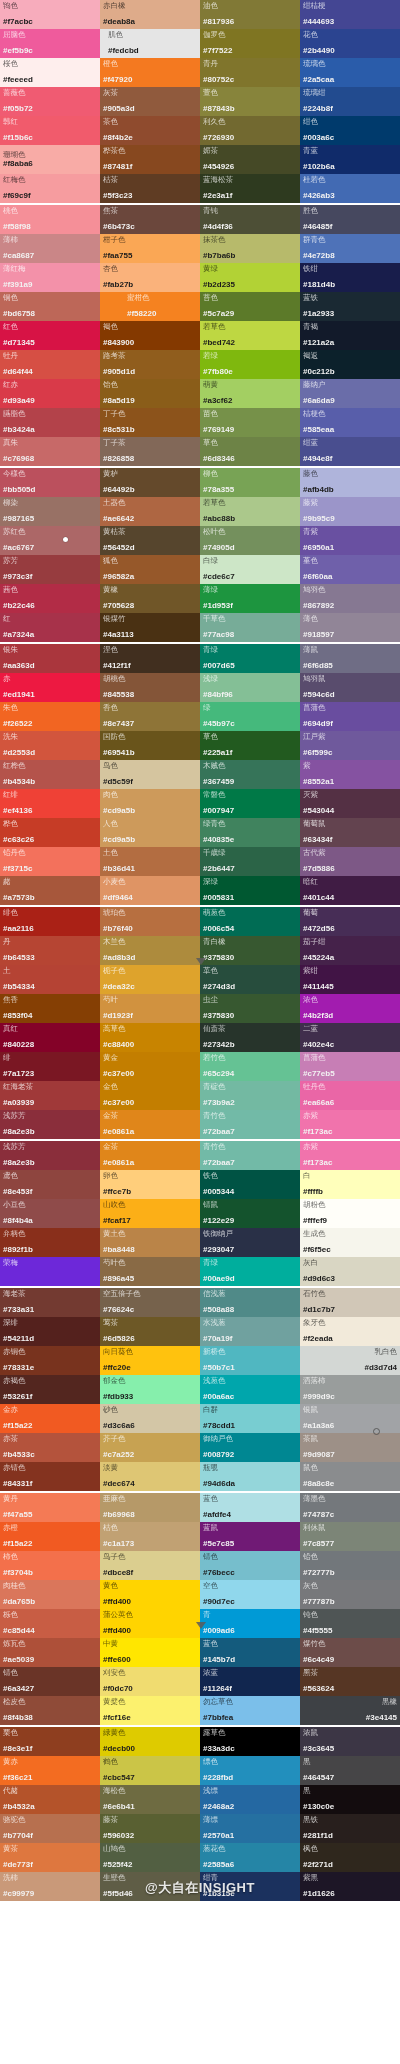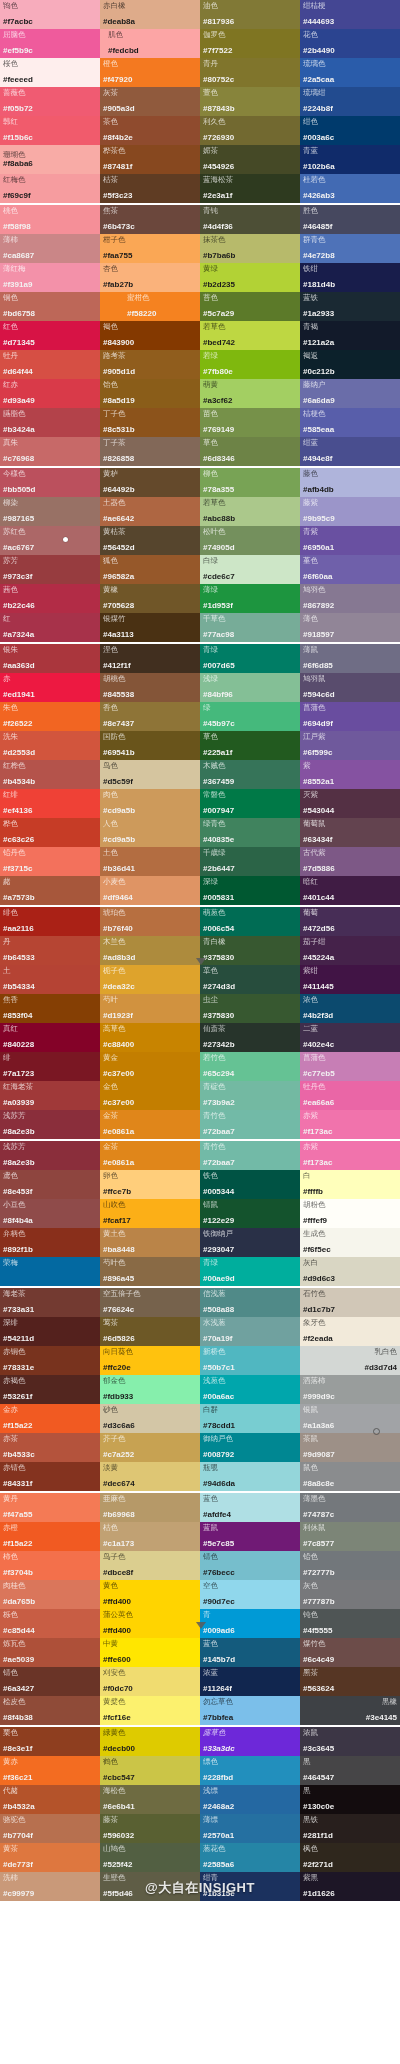--- a/index.html
+++ b/index.html
@@ -110,21 +110,21 @@
             <div class="swatch" style="background: rgb(246, 156, 159);">
               <div class="cname midd">红梅色</div>
               <div class="chex light">#f69c9f</div>
             </div>
           </div>
           <div class="col">
             <div class="swatch" style="background: rgb(222, 171, 138);">
               <div class="cname midd">赤白橡</div>
               <div class="chex light">#deab8a</div>
             </div>
-            <div class="swatch" style="background: #fca5a5; padding-left: 8px;">
+            <div class="swatch" style="background: #e5e5e5; padding-left: 8px;">
               <div class="cname midd">肌色</div>
               <div class="chex light">#fedcbd</div>
             </div>
             <div class="swatch" style="background: rgb(244, 121, 32);">
               <div class="cname mid">橙色</div>
               <div class="chex dark">#f47920</div>
             </div>
             <div class="swatch" style="background: rgb(144, 90, 61);">
               <div class="cname mid">灰茶</div>
               <div class="chex dark">#905a3d</div>
@@ -726,21 +726,21 @@
               <div class="chex dark">#472d56</div>
             </div>
             <div class="swatch" style="background: rgb(69, 34, 74);">
               <div class="cname mid">茄子绀</div>
               <div class="chex dark">#45224a</div>
             </div>
             <div class="swatch" style="background: rgb(65, 20, 69);">
               <div class="cname mid">紫绀</div>
               <div class="chex dark">#411445</div>
             </div>
-            <div class="swatch" style="background: #0c4a6e; justify-content: space-between;">
+            <div class="swatch" style="background: #a21caf; justify-content: space-between;">
               <div class="cname mid">浓色</div>
               <div class="chex dark">#4b2f3d</div>
             </div>
             <div class="swatch" style="background: rgb(64, 46, 76);">
               <div class="cname mid">二蓝</div>
               <div class="chex dark">#402e4c</div>
             </div>
             <div class="swatch" style="background: rgb(199, 126, 181);">
               <div class="cname mid">菖蒲色</div>
               <div class="chex dark">#c77eb5</div>
@@ -766,21 +766,21 @@
               <div class="chex dark">#8e453f</div>
             </div>
             <div class="swatch" style="background: rgb(143, 75, 74);">
               <div class="cname mid">小豆色</div>
               <div class="chex dark">#8f4b4a</div>
             </div>
             <div class="swatch" style="background: rgb(137, 47, 27);">
               <div class="cname mid">弁柄色</div>
               <div class="chex dark">#892f1b</div>
             </div>
-            <div class="swatch" style="background: #0369a1; gap: 20px;">
+            <div class="swatch" style="background: #6d28d9; gap: 20px;">
               <div class="cname mid">荣梅</div>
               <div class="chex dark">#6b2c25</div>
             </div>
           </div>
           <div class="col">
             <div class="swatch" style="background: rgb(224, 134, 26);">
               <div class="cname mid">金茶</div>
               <div class="chex dark">#e0861a</div>
             </div>
             <div class="swatch" style="background: rgb(255, 206, 123);">
@@ -1152,21 +1152,21 @@
             <div class="swatch" style="background: rgb(82, 95, 66);">
               <div class="cname mid">山鸠色</div>
               <div class="chex dark">#525f42</div>
             </div>
             <div class="swatch" style="background: rgb(95, 93, 70);">
               <div class="cname mid">生壁色</div>
               <div class="chex dark">#5f5d46</div>
             </div>
           </div>
           <div class="col">
-            <div class="swatch" style="background: #6d28d9; font-style: italic;">
+            <div class="swatch" style="background: #000000;">
               <div class="cname mid">露草色</div>
               <div class="chex dark">#33a3dc</div>
             </div>
             <div class="swatch" style="background: rgb(34, 143, 189);">
               <div class="cname mid">缥色</div>
               <div class="chex dark">#228fbd</div>
             </div>
             <div class="swatch" style="background: rgb(36, 104, 162);">
               <div class="cname mid">浅缥</div>
               <div class="chex dark">#2468a2</div>

